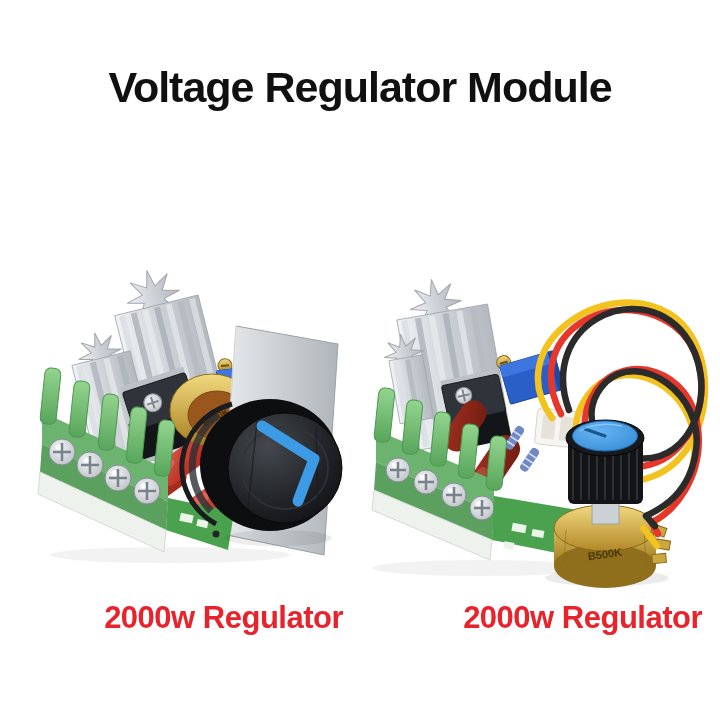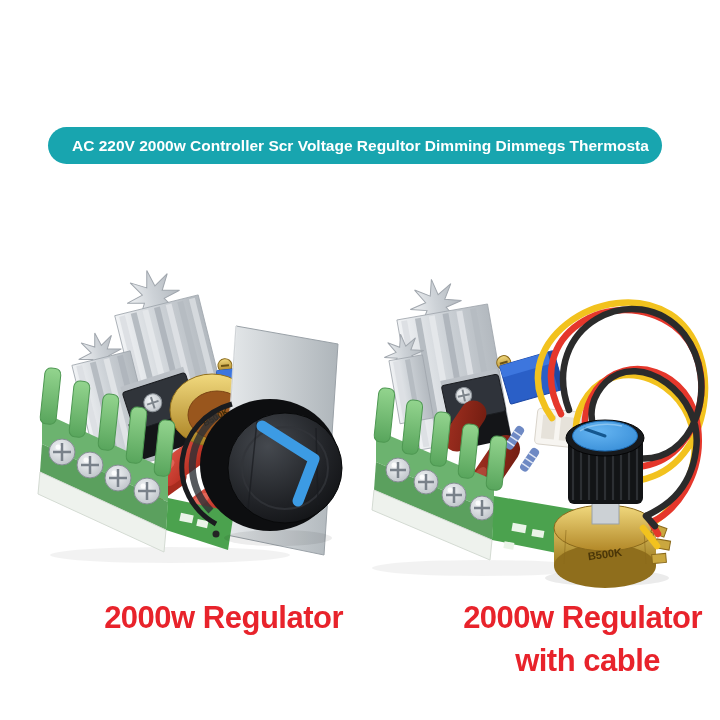--- a/index.html
+++ b/index.html
@@ -27,22 +27,22 @@
   .wire{fill:none;stroke-width:6.5;stroke-linecap:round;}
   .pointer{stroke:var(--knob-pointer-blue,#3c9be4);}
   .pcb{fill:var(--pcb-green,#4ba24e);}
   .trim{fill:var(--trimmer-blue,#2a5fc7);}
 </style>
 </head>
 <body>
 
 <div class="page">
 
-
-  <div class="banner">AC 220V 2000w Controller Scr Voltage Regultor Dimming Dimmegs Thermosta</div>
+  <h1 class="page-title">Voltage Regulator Module</h1>
+
 
   <figure class="fig fig1">
     <svg viewBox="0 0 330 304" width="330" height="304">
       <defs>
         <linearGradient id="alh" x1="0" y1="0" x2="1" y2="0">
           <stop offset="0" stop-color="#f1f3f5"></stop>
             <stop offset=".5" stop-color="#cdd2d7"></stop>
             <stop offset="1" stop-color="#b3b9bf"></stop>
         </linearGradient>
         <linearGradient id="redg" x1="0" y1="0" x2="1" y2="1">
@@ -387,16 +387,15 @@
       </g>
     </svg>
   </figure>
 
   <div class="caption cap1">
     <span class="line1">2000w Regulator</span>
   </div>
 
   <div class="caption cap2">
     <div class="line1">2000w Regulator</div>
-    <div class="line2">with cable</div>
   </div>
 
 </div>
 
 </body></html>

